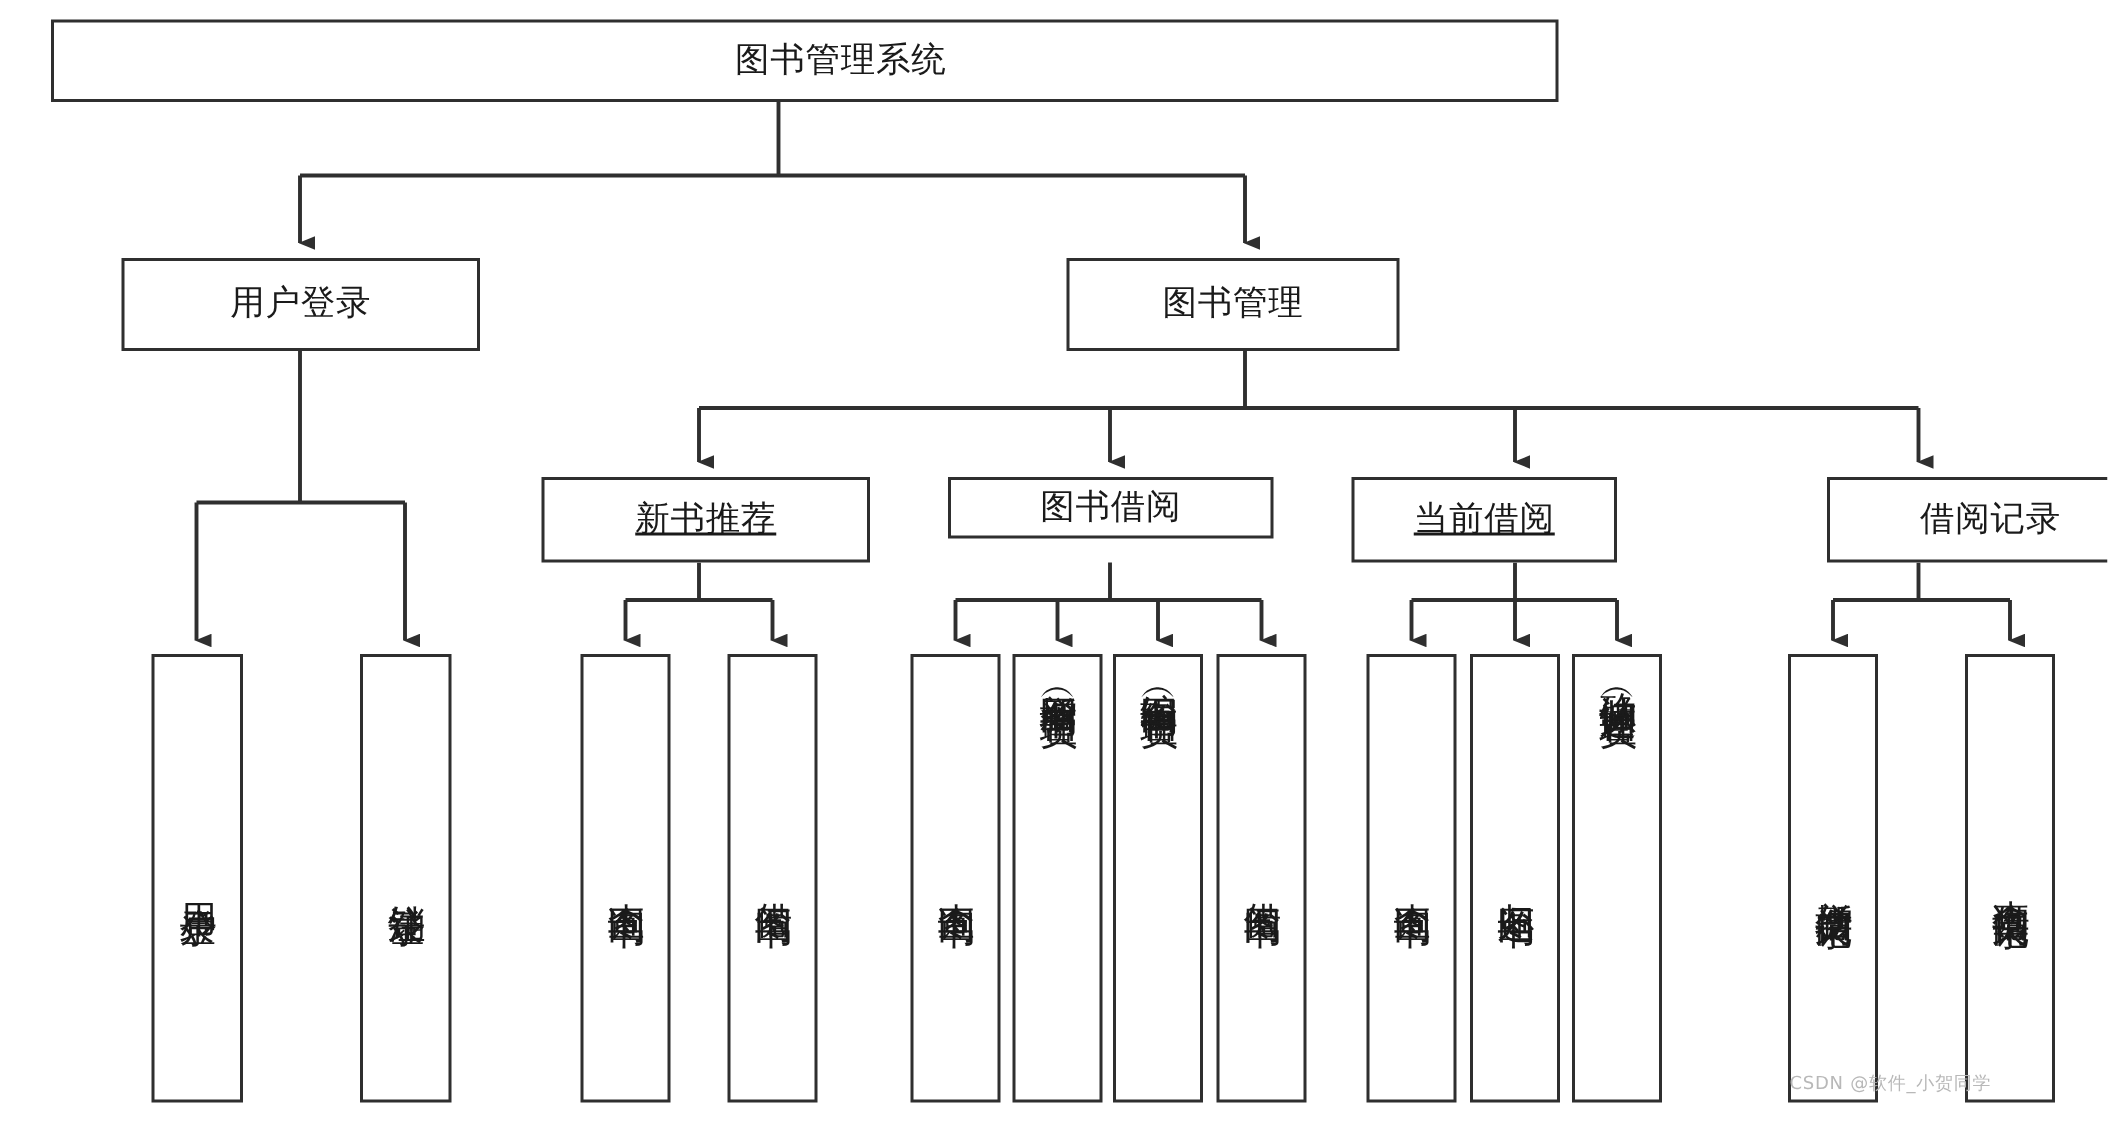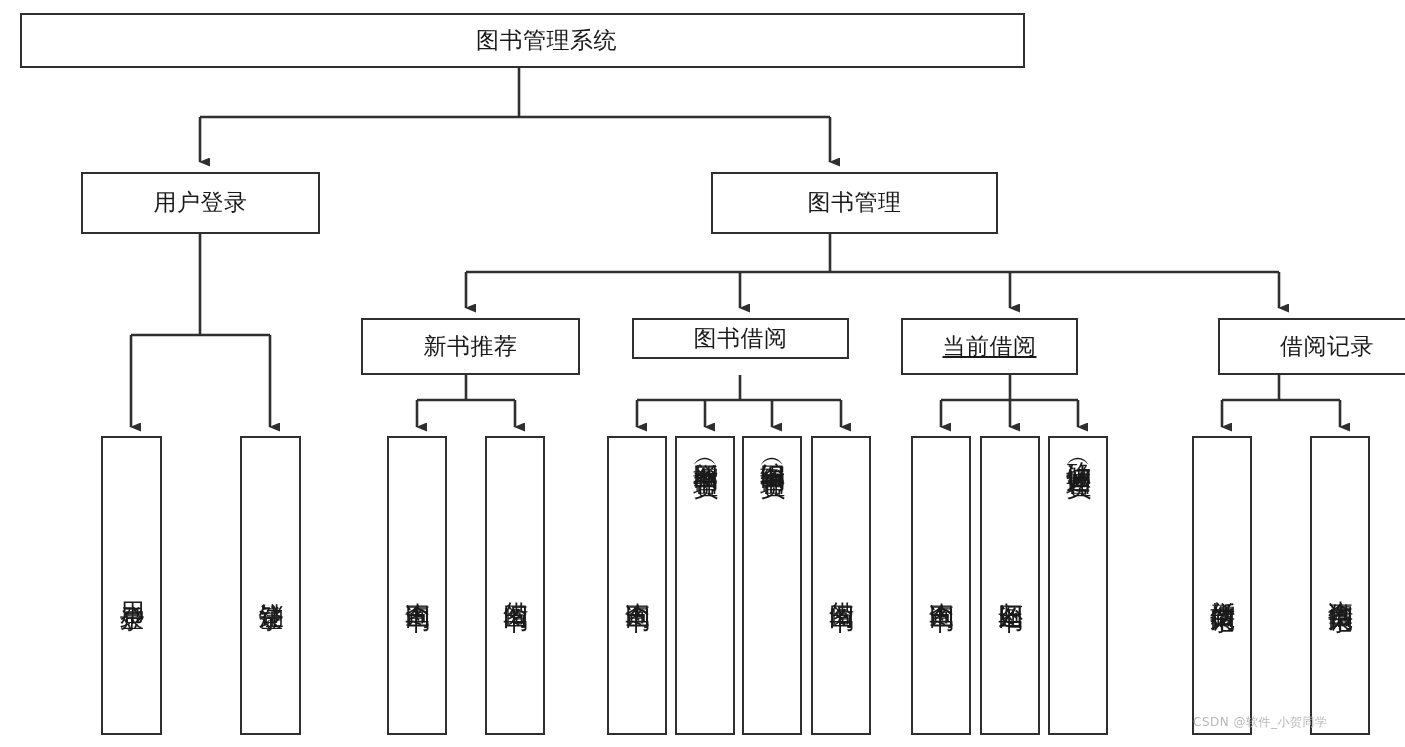--- a/index.html
+++ b/index.html
@@ -122,32 +122,32 @@
       <path d="M1010,400 L1010,427" marker-end="url(#arw)"></path>
       <path d="M1078,400 L1078,427" marker-end="url(#arw)"></path>
 
       <path d="M1279,375 L1279,400"></path>
       <path d="M1222,400 L1340,400"></path>
       <path d="M1222,400 L1222,427" marker-end="url(#arw)"></path>
       <path d="M1340,400 L1340,427" marker-end="url(#arw)"></path>
     </g>
   </svg>
 
-  <div class="node horiz" style="left:20px; top:13px; width:1005px; height:55px;padding-left:48px;">
+  <div class="node horiz" style="left:34px; top:13px; width:1005px; height:55px;padding-left:48px;">
     <span class="label">图书管理系统</span>
   </div>
 
   <div class="node horiz" style="left:81px; top:172px; width:239px; height:62px;">
     <span class="label">用户登录</span>
   </div>
-  <div class="node horiz" style="left:711px; top:172px; width:287px; height:62px;">
+  <div class="node horiz" style="left:711px; top:172px; width:222px; height:62px;">
     <span class="label">图书管理</span>
   </div>
 
-  <div class="node horiz" style="left:361px; top:318px; width:219px; height:57px;">
+  <div class="node horiz" style="left:361px; top:318px; width:219px; height:57px;text-decoration:underline;">
     <span class="label">新书推荐</span>
   </div>
   <div class="node horiz" style="left:632px; top:318px; width:217px; height:41px;">
     <span class="label">图书借阅</span>
   </div>
   <div class="node horiz" style="left:901px; top:318px; width:177px; height:57px;text-decoration:underline;">
     <span class="label">当前借阅</span>
   </div>
   <div class="node horiz" style="left:1218px; top:318px; width:218px; height:57px;">
     <span class="label">借阅记录</span>

